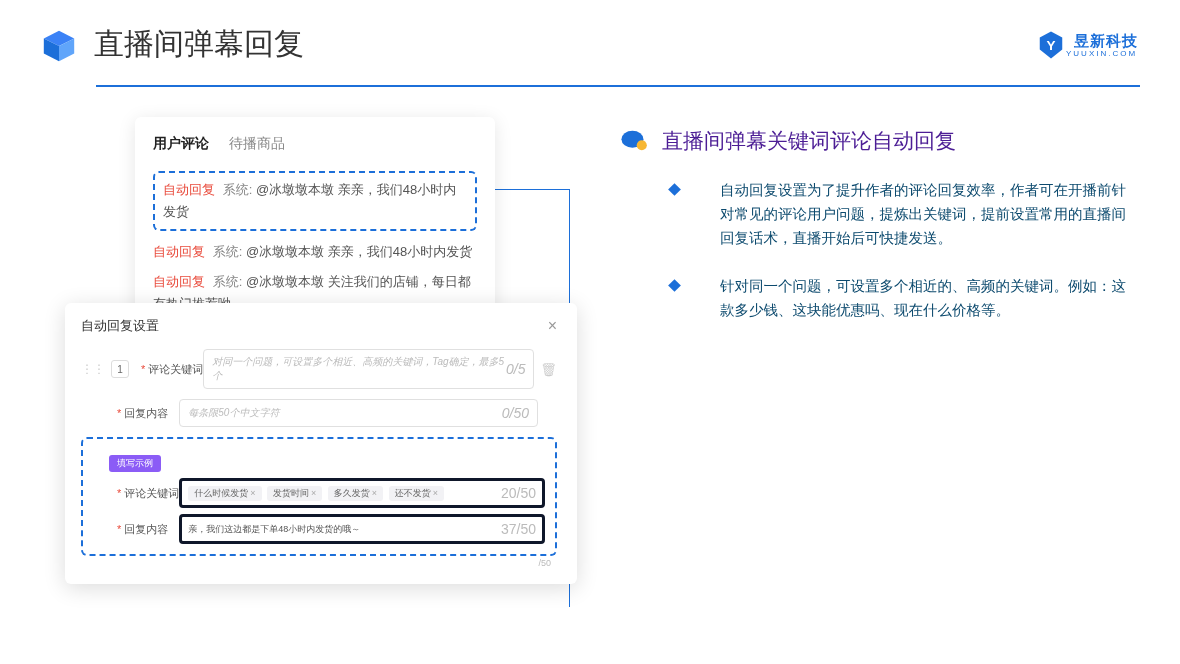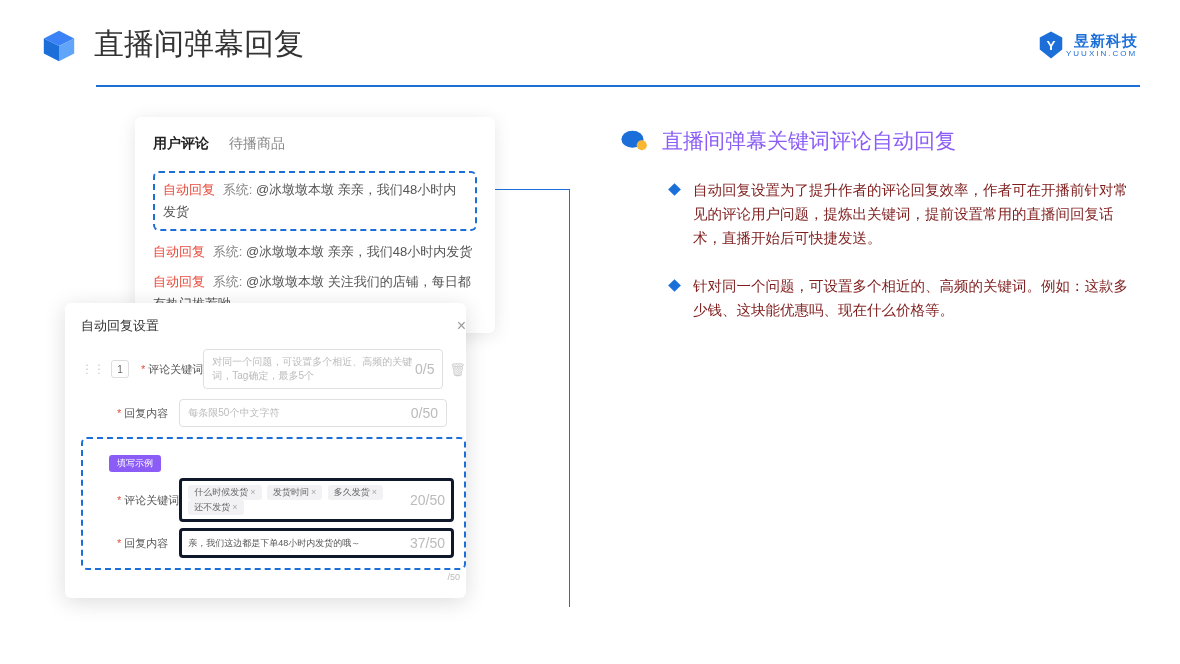--- a/index.html
+++ b/index.html
@@ -107,24 +107,24 @@
   font-weight: 500;
   margin-right: 4px;
 }
 .sys {
   color: #888;
 }
 .settings-panel {
   background: #fff;
   border-radius: 6px;
   box-shadow: 0 4px 22px rgba(0,0,0,0.14);
-  width: 401px;
+  width: 512px;
   margin-left: 25px;
   margin-top: -30px;
-  padding: 14px 0 16px 16px;
+  padding: 14px 20px 16px 16px;
   position: relative;
 }
 .settings-header {
   display: flex;
   justify-content: space-between;
   align-items: center;
   font-size: 13px;
   color: #333;
   margin-bottom: 14px;
 }
@@ -168,20 +168,21 @@
   flex: 1;
   border: 1px solid #e0e0e0;
   border-radius: 4px;
   padding: 5px 8px;
   color: #bbb;
   font-size: 10px;
   display: flex;
   justify-content: space-between;
   align-items: center;
   margin-right: 6px;
+  font-style: italic;
 }
 .counter {
   color: #bbb;
   font-size: 14px;
 }
 .trash {
   color: #ccc;
   font-size: 13px;
 }
 .example-box {
@@ -246,42 +247,43 @@
   margin-bottom: 24px;
 }
 .bubble-icon {
   width: 30px;
   height: 22px;
   margin-right: 12px;
   position: relative;
 }
 .section-title {
   font-size: 21px;
-  color: #8b5cf6;
+  color: #4c1d95;
   font-weight: 500;
 }
 .bullet {
   display: flex;
   margin-bottom: 24px;
   padding-left: 50px;
 }
 .diamond {
   width: 9px;
   height: 9px;
   background: #1c6fd9;
   transform: rotate(45deg);
   margin-top: 6px;
   margin-right: 14px;
   flex-shrink: 0;
 }
 .bullet-text {
   font-size: 14.5px;
-  color: #7f1d1d;
+  color: #0c4a6e;
   line-height: 1.65;
   max-width: 470px;
+  margin-left: 27px;
 }
 </style>
 </head>
 <body>
 
 <div class="header">
   <span class="cube-icon">
     <svg viewBox="0 0 40 40" width="38" height="38">
       <polygon points="20,4 36,12 20,20 4,12" fill="#3b82f6"></polygon>
       <polygon points="4,12 20,20 20,36 4,28" fill="#1c6fd9"></polygon>

